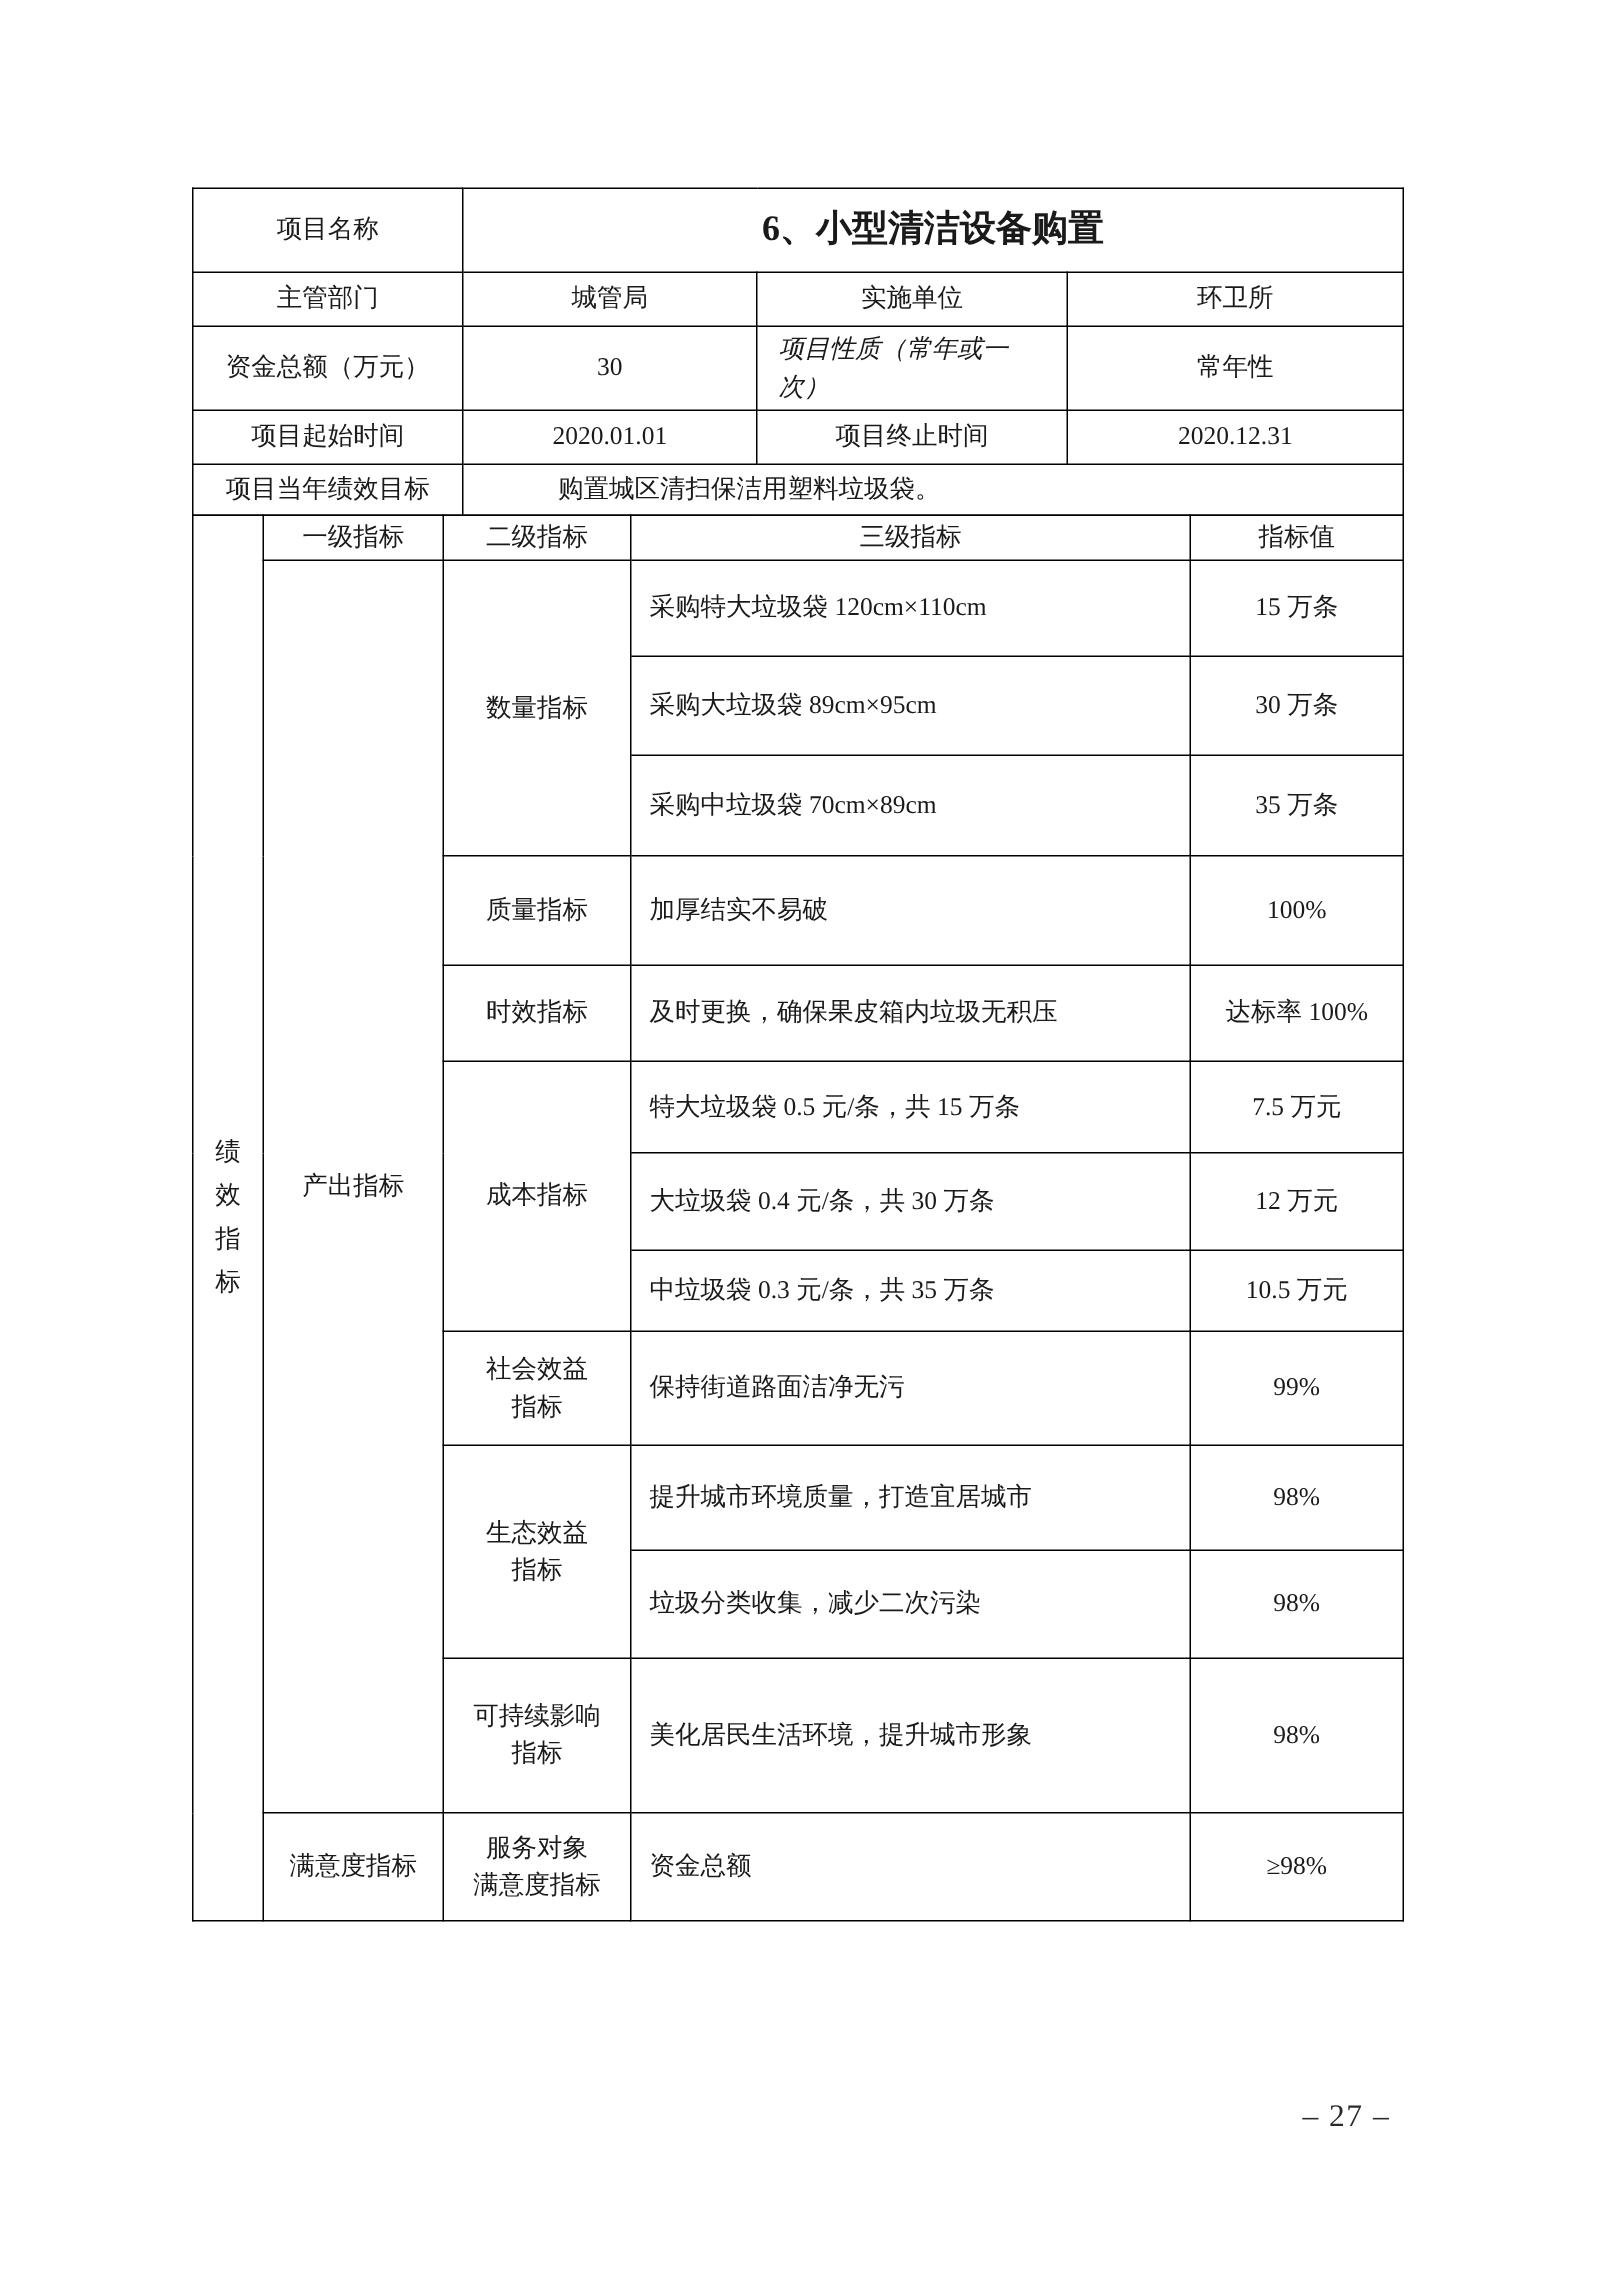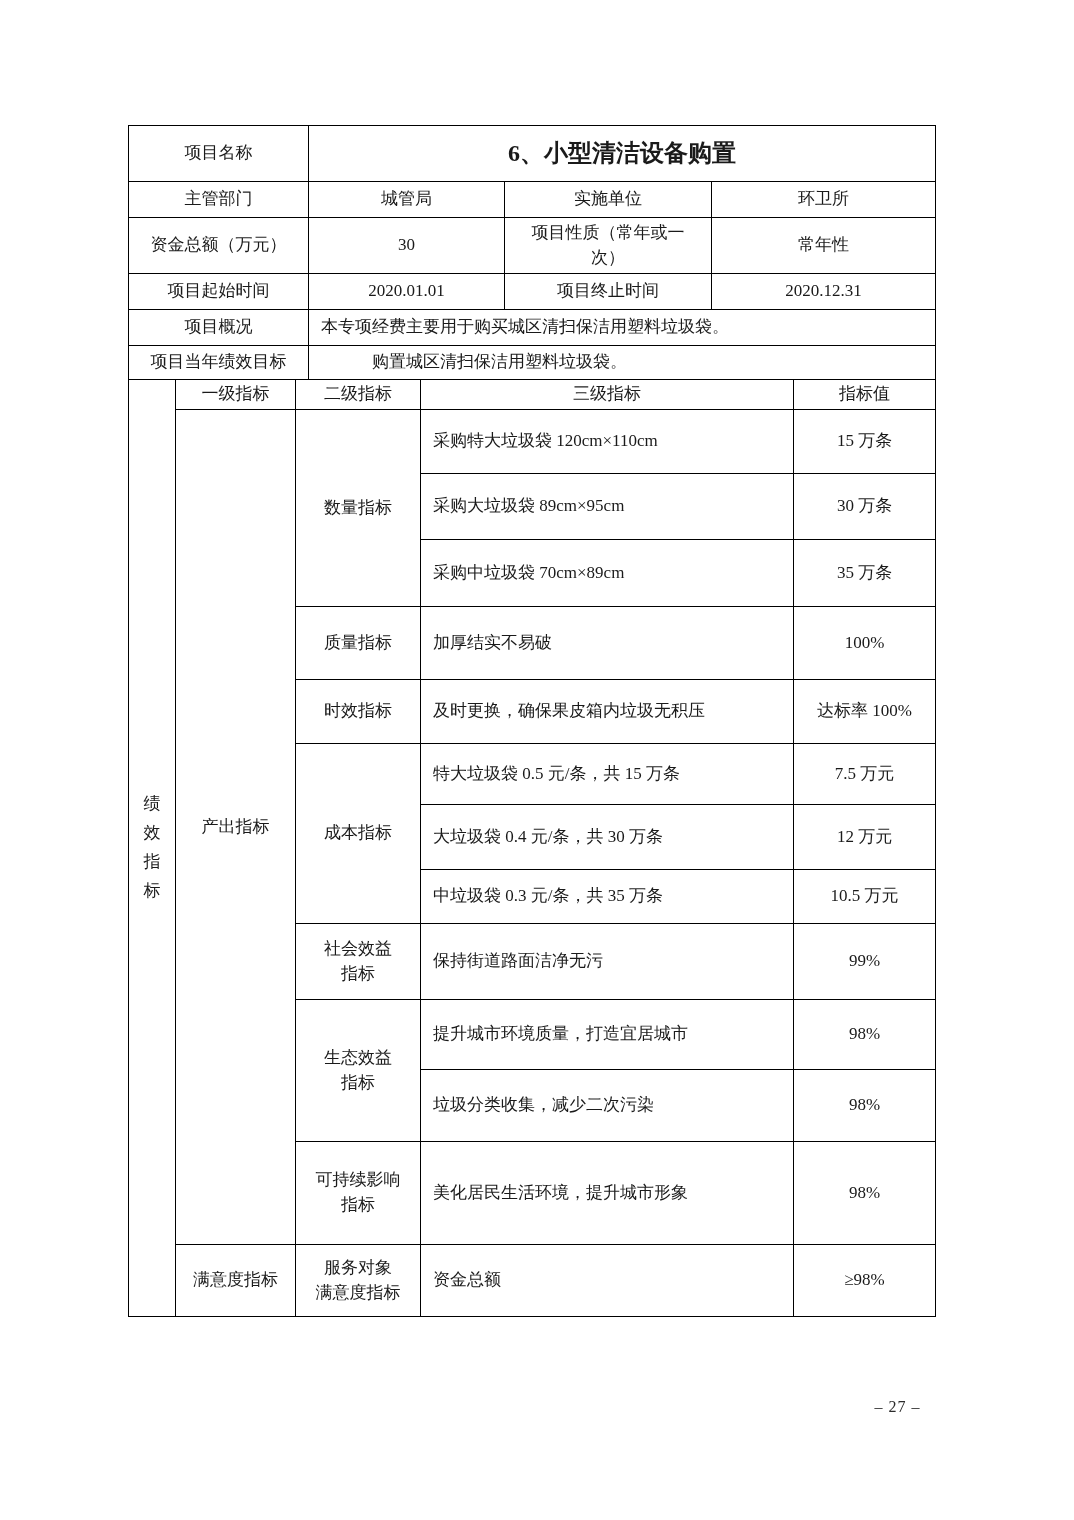--- a/index.html
+++ b/index.html
@@ -24,28 +24,28 @@
     vertical-align: middle;
     white-space: pre-line;
     line-height: 1.45;
     padding: 2px 6px;
     overflow: hidden;
   }
   .indicators-table { margin-top: -1px; }
   .title-cell { font-size: 24px; font-weight: bold; }
   .left { text-align: left; padding-left: 12px; }
   .goal-value { text-align: left; padding-left: 63px; }
-  .nature-label { text-align: center; padding-left: 14px; padding-right: 14px; }
+  .nature-label { text-align: left; padding-left: 14px; padding-right: 14px; font-style: italic; }
   .group-cell { font-size: 17px; line-height: 1.7; }
   .page-number {
     position: absolute;
     left: 855px; top: 1398px;
     width: 85px;
     text-align: center;
-    font-size: 16px;
+    font-size: 21px;
     color: #2b2b2b;
     letter-spacing: 1px;
   }
 </style>
 </head>
 <body>
 
 <div class="sheet">
 
   <table class="info-table">
@@ -71,24 +71,20 @@
       <td>30</td>
       <td class="nature-label">项目性质（常年或一
 次）</td>
       <td>常年性</td>
     </tr>
     <tr style="height:36px">
       <td>项目起始时间</td>
       <td>2020.01.01</td>
       <td>项目终止时间</td>
       <td>2020.12.31</td>
-    </tr>
-    <tr style="height:36px">
-      <td>项目概况</td>
-      <td colspan="3" class="left">本专项经费主要用于购买城区清扫保洁用塑料垃圾袋。</td>
     </tr>
     <tr style="height:34px">
       <td>项目当年绩效目标</td>
       <td colspan="3" class="goal-value">购置城区清扫保洁用塑料垃圾袋。</td>
     </tr>
   </tbody>
     </table>
 
   <table class="indicators-table">
     <colgroup>

